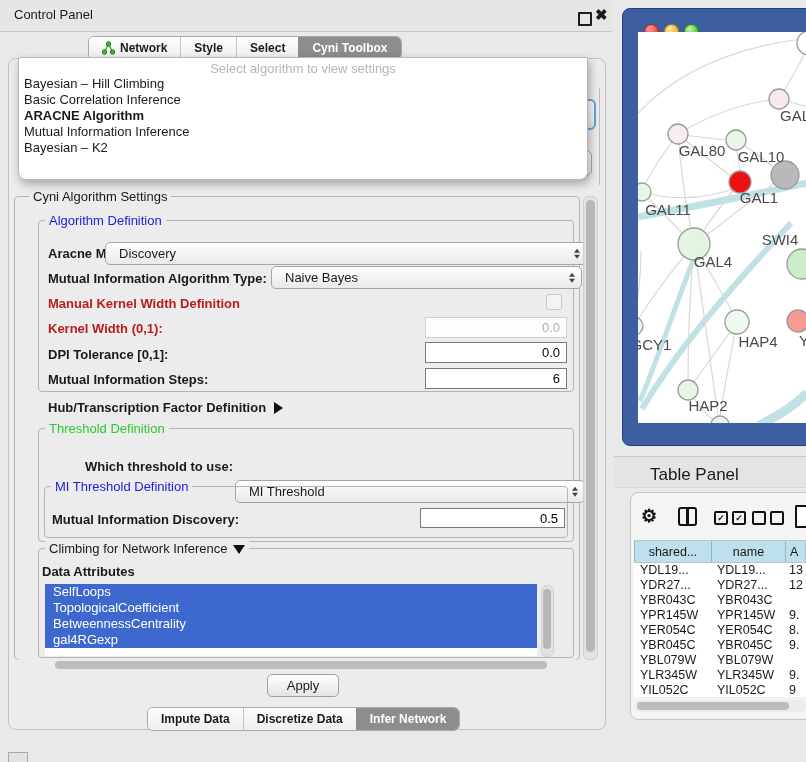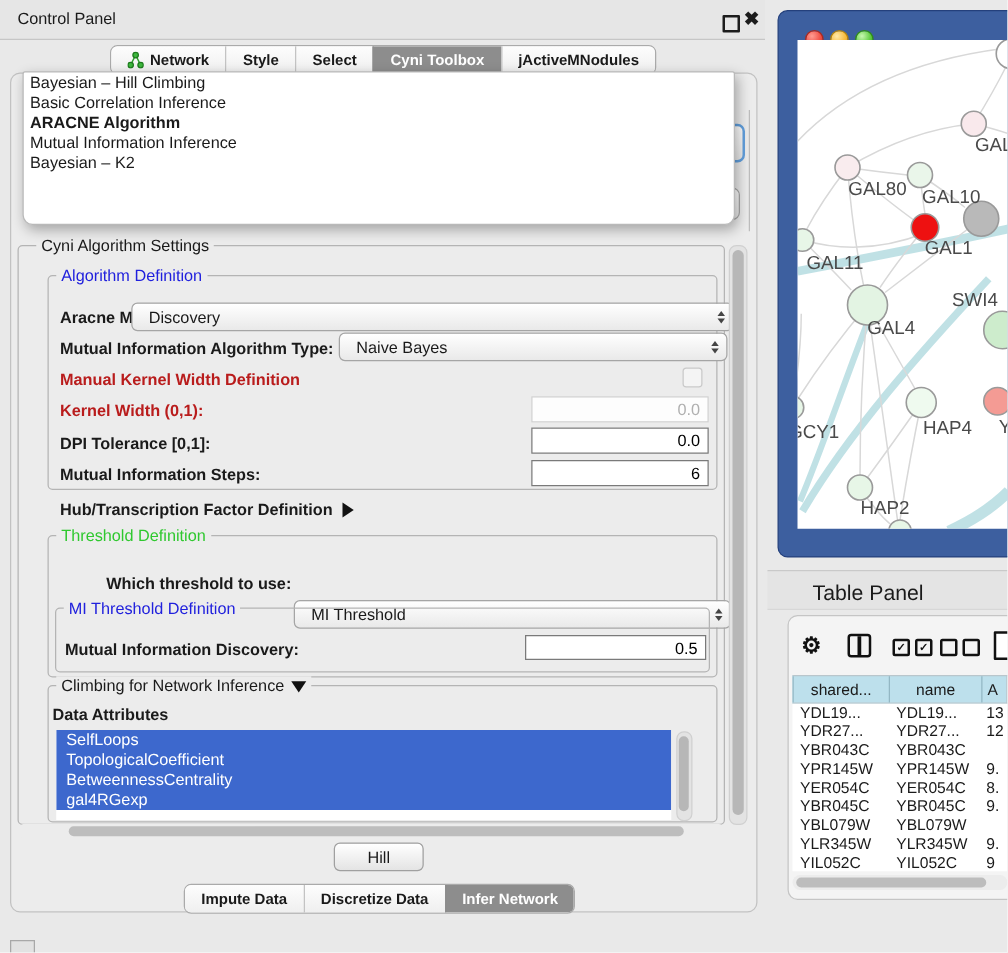--- a/index.html
+++ b/index.html
@@ -113,23 +113,20 @@
     </div>
     <div class="tab">
         <span>Style</span>
       </div>
     <div class="tab">
         <span>Select</span>
       </div>
     <div class="tab sel">
         <span>Cyni Toolbox</span>
       </div>
-    <div class="tab">
-        <span>jActiveMNodules</span>
-      </div>
   </div>
 
   <div class="abs panel"></div>
 
   <div class="abs frag-line"></div>
   <div class="abs frag-blue">
     <span class="spin">
         <i class="up"></i>
         <i class="dn"></i>
       </span>
@@ -204,36 +201,37 @@
   </div>
 
   <div class="vscroll" style="left:583px;top:196px;width:13px;height:462px;">
     <div class="vthumb" style="left:2px;top:3px;width:9px;height:452px;"></div>
   </div>
   <div class="hscroll" style="left:14px;top:659px;width:566px;height:12px;">
     <div class="hthumb" style="left:41px;top:2px;width:492px;height:8px;"></div>
   </div>
 
   <div class="btn" style="left:267px;top:674px;width:70px;height:21px;">
-    <span>Hill</span>
+    <span>Apply</span>
   </div>
 
   <div class="abs tabstrip" style="left:147px;top:707px;">
     <div class="tab">
         <span>Impute Data</span>
       </div>
     <div class="tab">
         <span>Discretize Data</span>
       </div>
     <div class="tab sel">
         <span>Infer Network</span>
       </div>
   </div>
 
   <div class="abs dropdown">
+    <div class="dd-placeholder">Select algorithm to view settings</div>
     <div class="dd-item">Bayesian – Hill Climbing</div>
     <div class="dd-item">Basic Correlation Inference</div>
     <div class="dd-item bold">ARACNE Algorithm</div>
     <div class="dd-item">Mutual Information Inference</div>
     <div class="dd-item">Bayesian – K2</div>
   </div>
 
   <div class="abs netwin">
     <span class="light red"></span>
     <span class="light yellow"></span>

